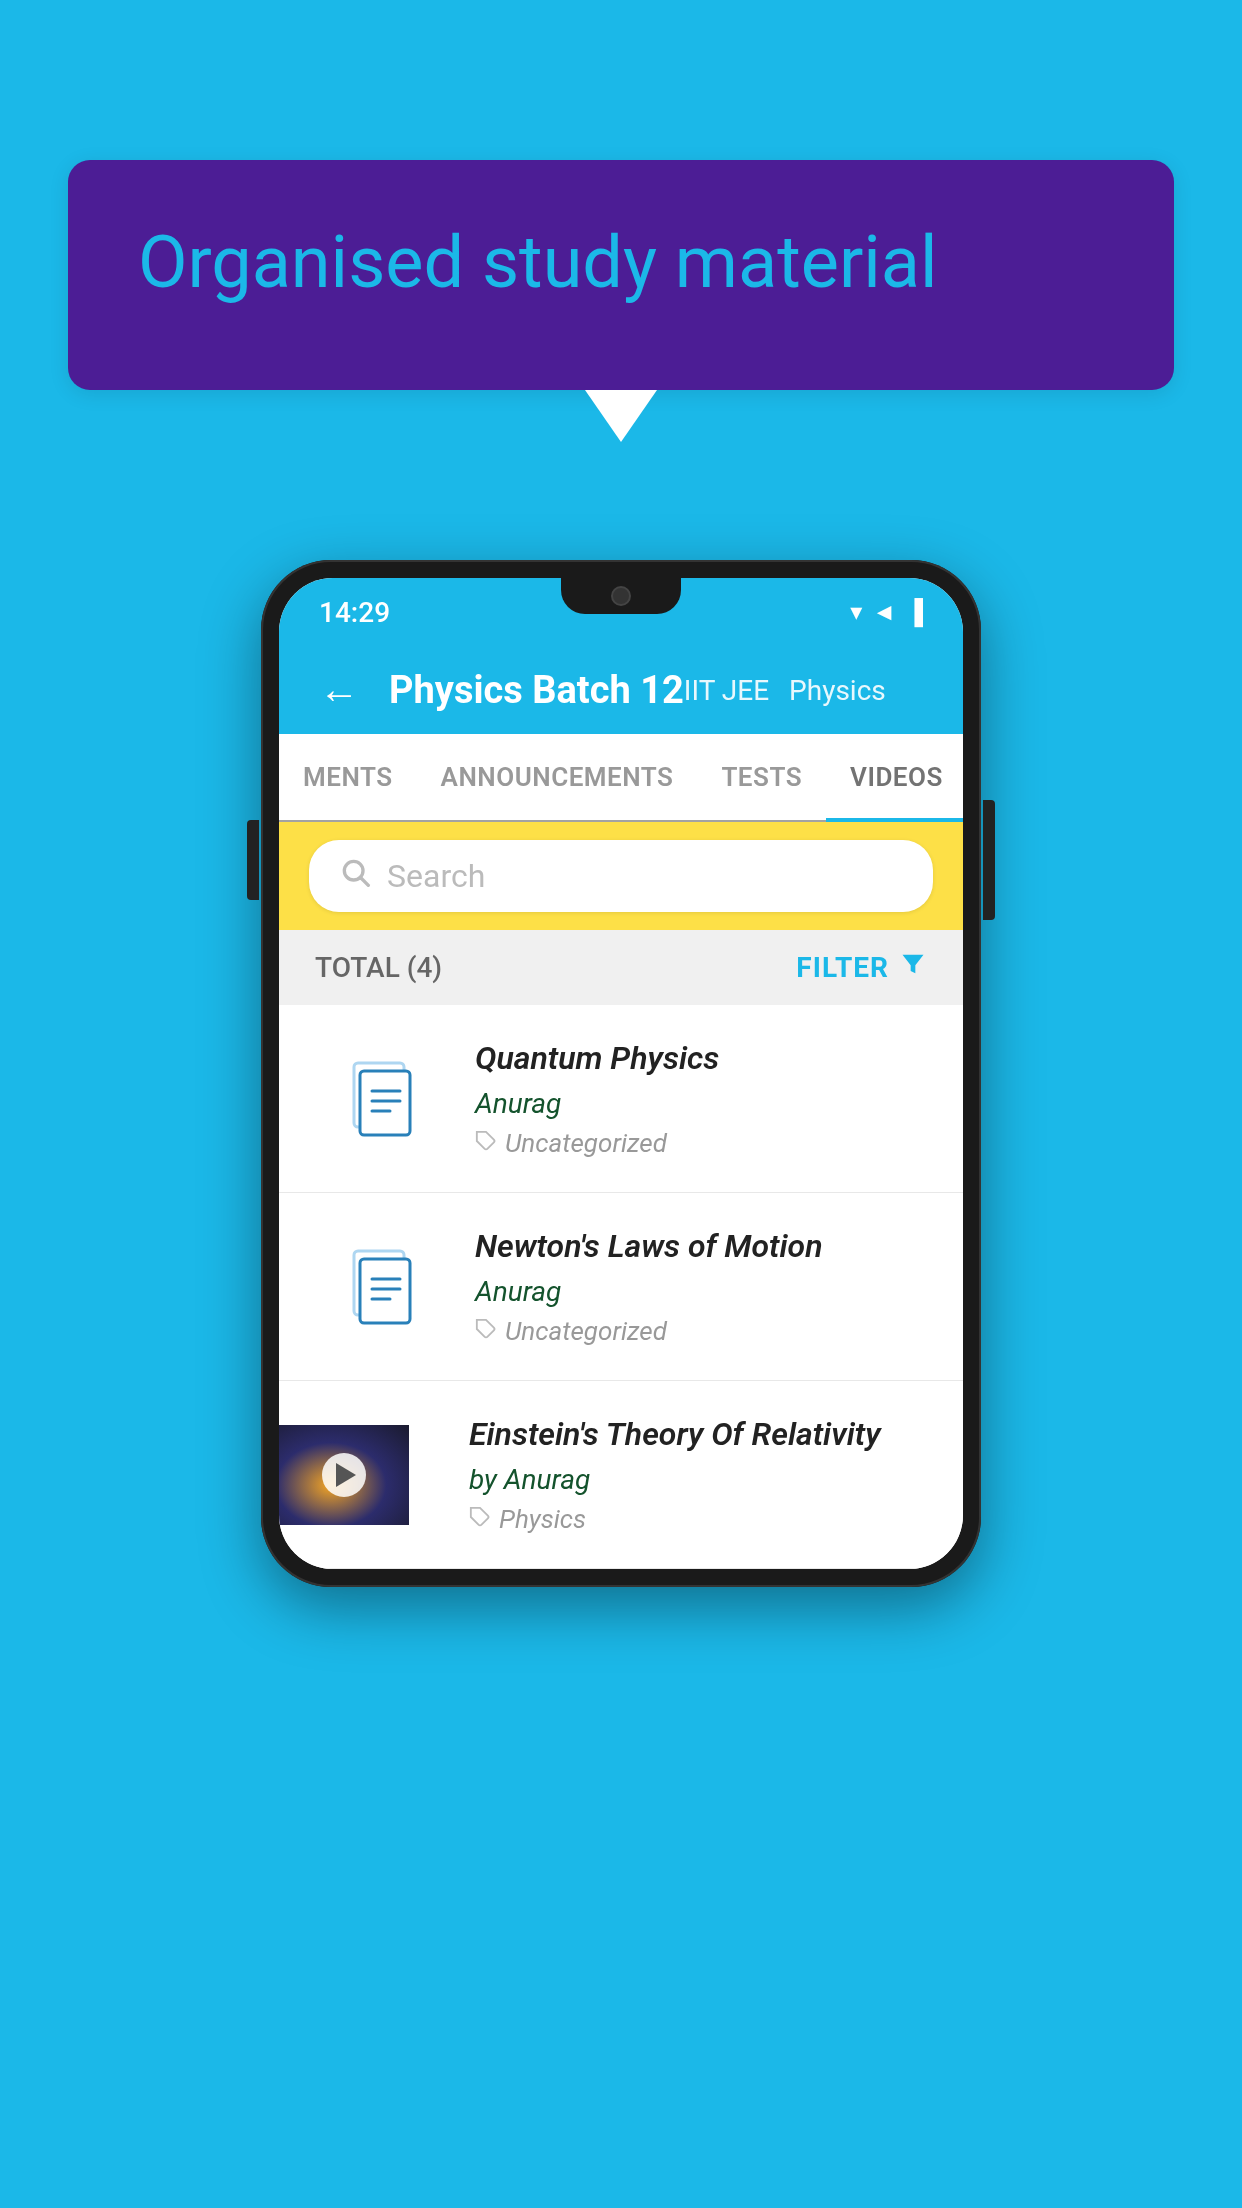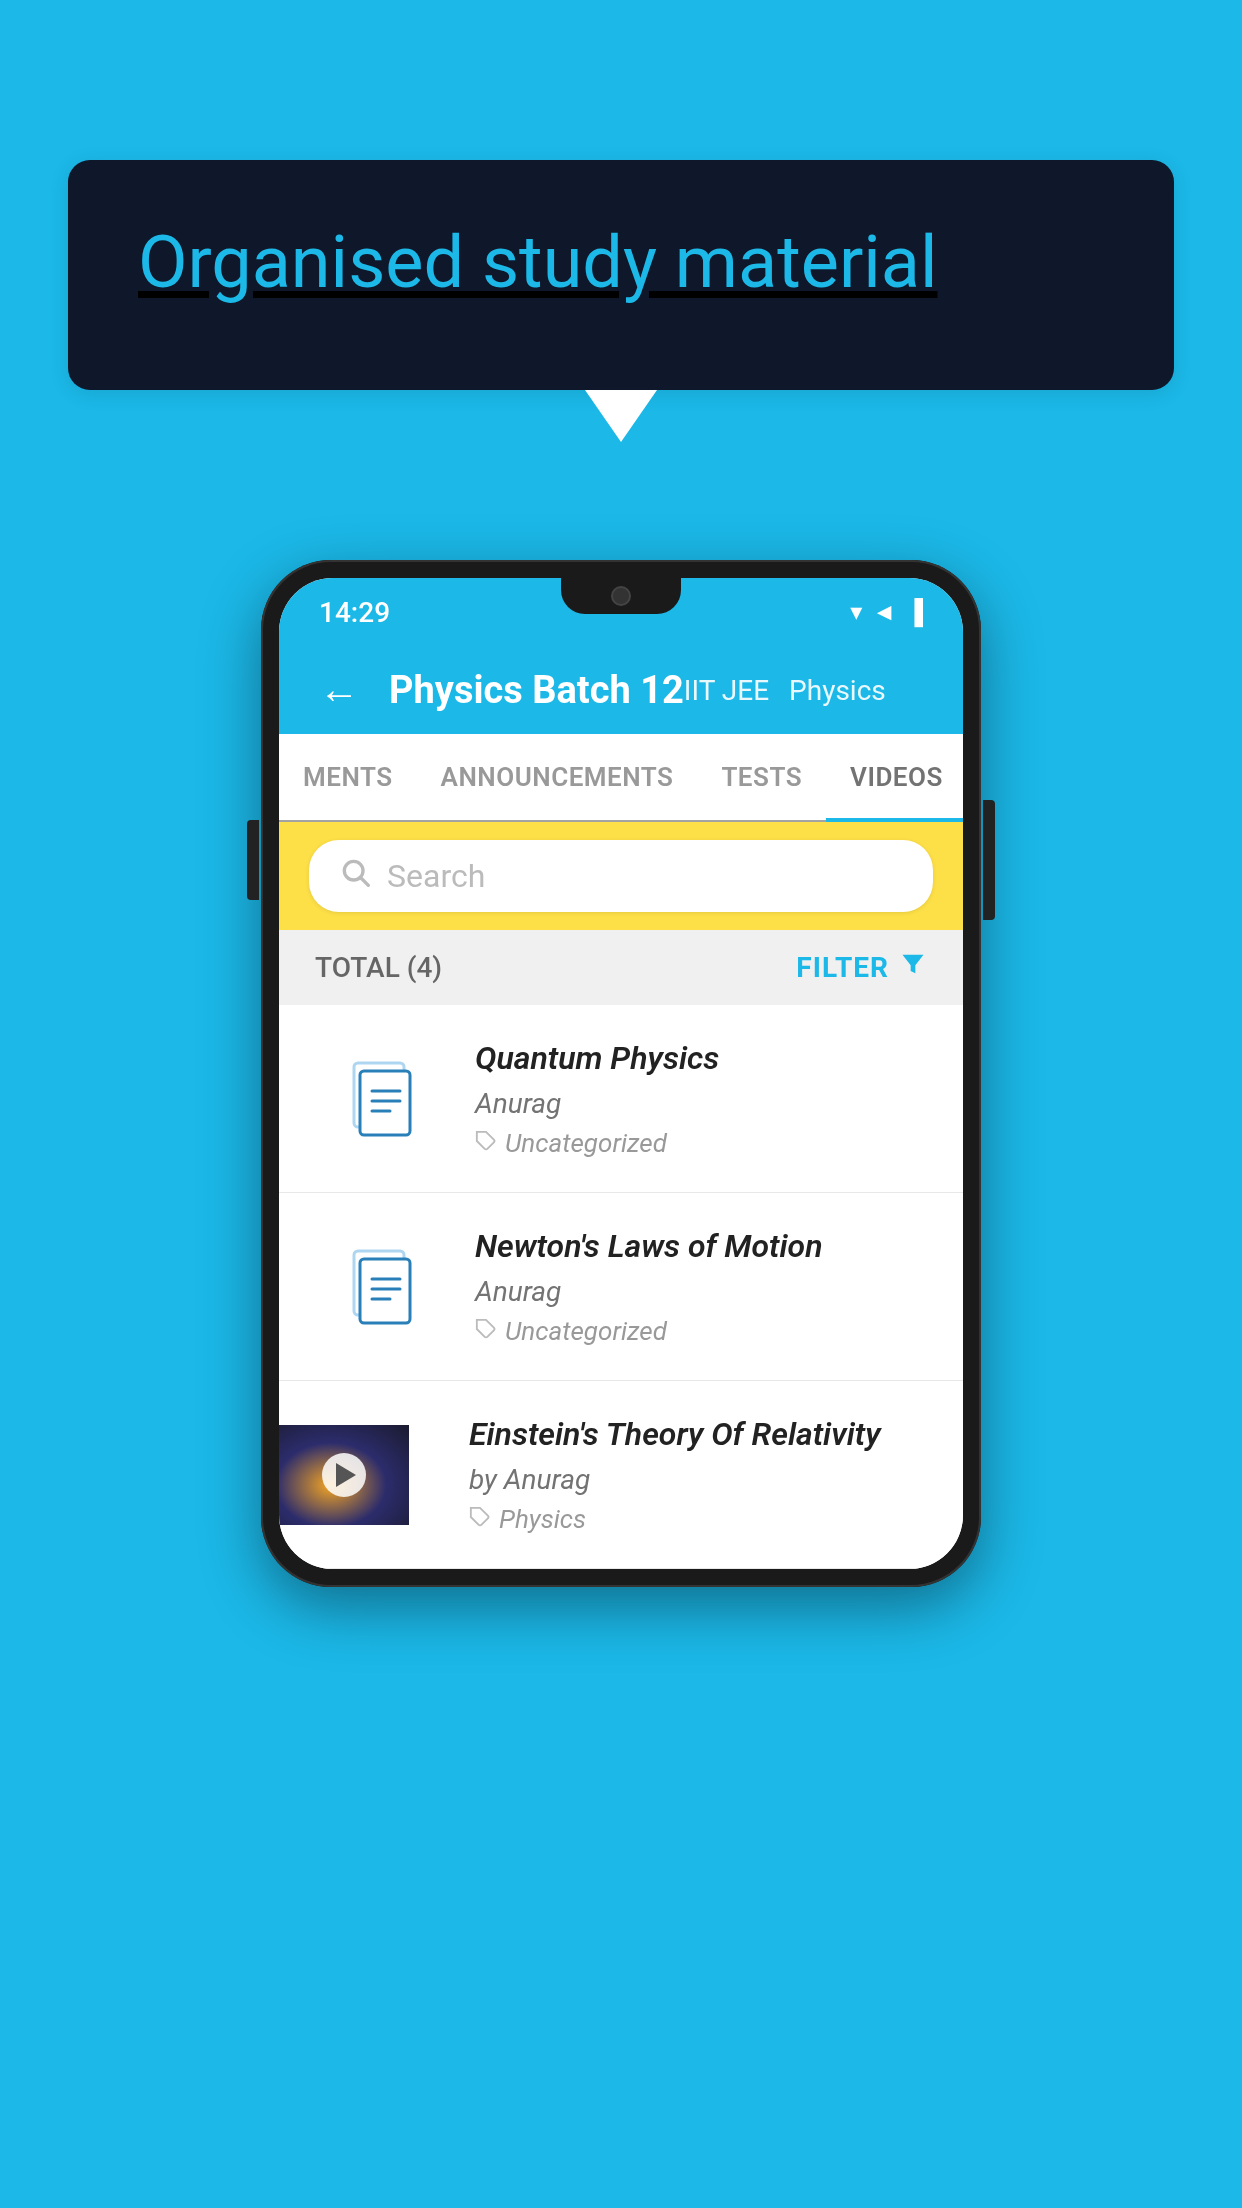--- a/index.html
+++ b/index.html
@@ -18,26 +18,25 @@
       position: absolute;
       top: 160px;
       left: 68px;
       right: 68px;
       display: flex;
       flex-direction: column;
       align-items: center;
     }
 
     .speech-bubble {
-      background: #0f172a;
+      background: #4c1d95;
       border-radius: 22px;
       padding: 60px 70px;
       width: 100%;
       box-shadow: 0 4px 20px rgba(0,0,0,0.1);
-      text-decoration: underline;
     }
 
     .speech-bubble-title {
       color: #1bb8e8;
       font-size: 72px;
       font-weight: 400;
       line-height: 1.2;
       margin-bottom: 24px;
     }
 
@@ -356,21 +355,21 @@
     }
 
     .video-title {
       color: #222;
       font-size: 32px;
       font-weight: 600;
       margin-bottom: 10px;
     }
 
     .video-author {
-      color: #737373;
+      color: #14532d;
       font-size: 28px;
       margin-bottom: 8px;
     }
 
     .video-tag {
       color: #999;
       font-size: 26px;
       display: flex;
       align-items: center;
       gap: 8px;

